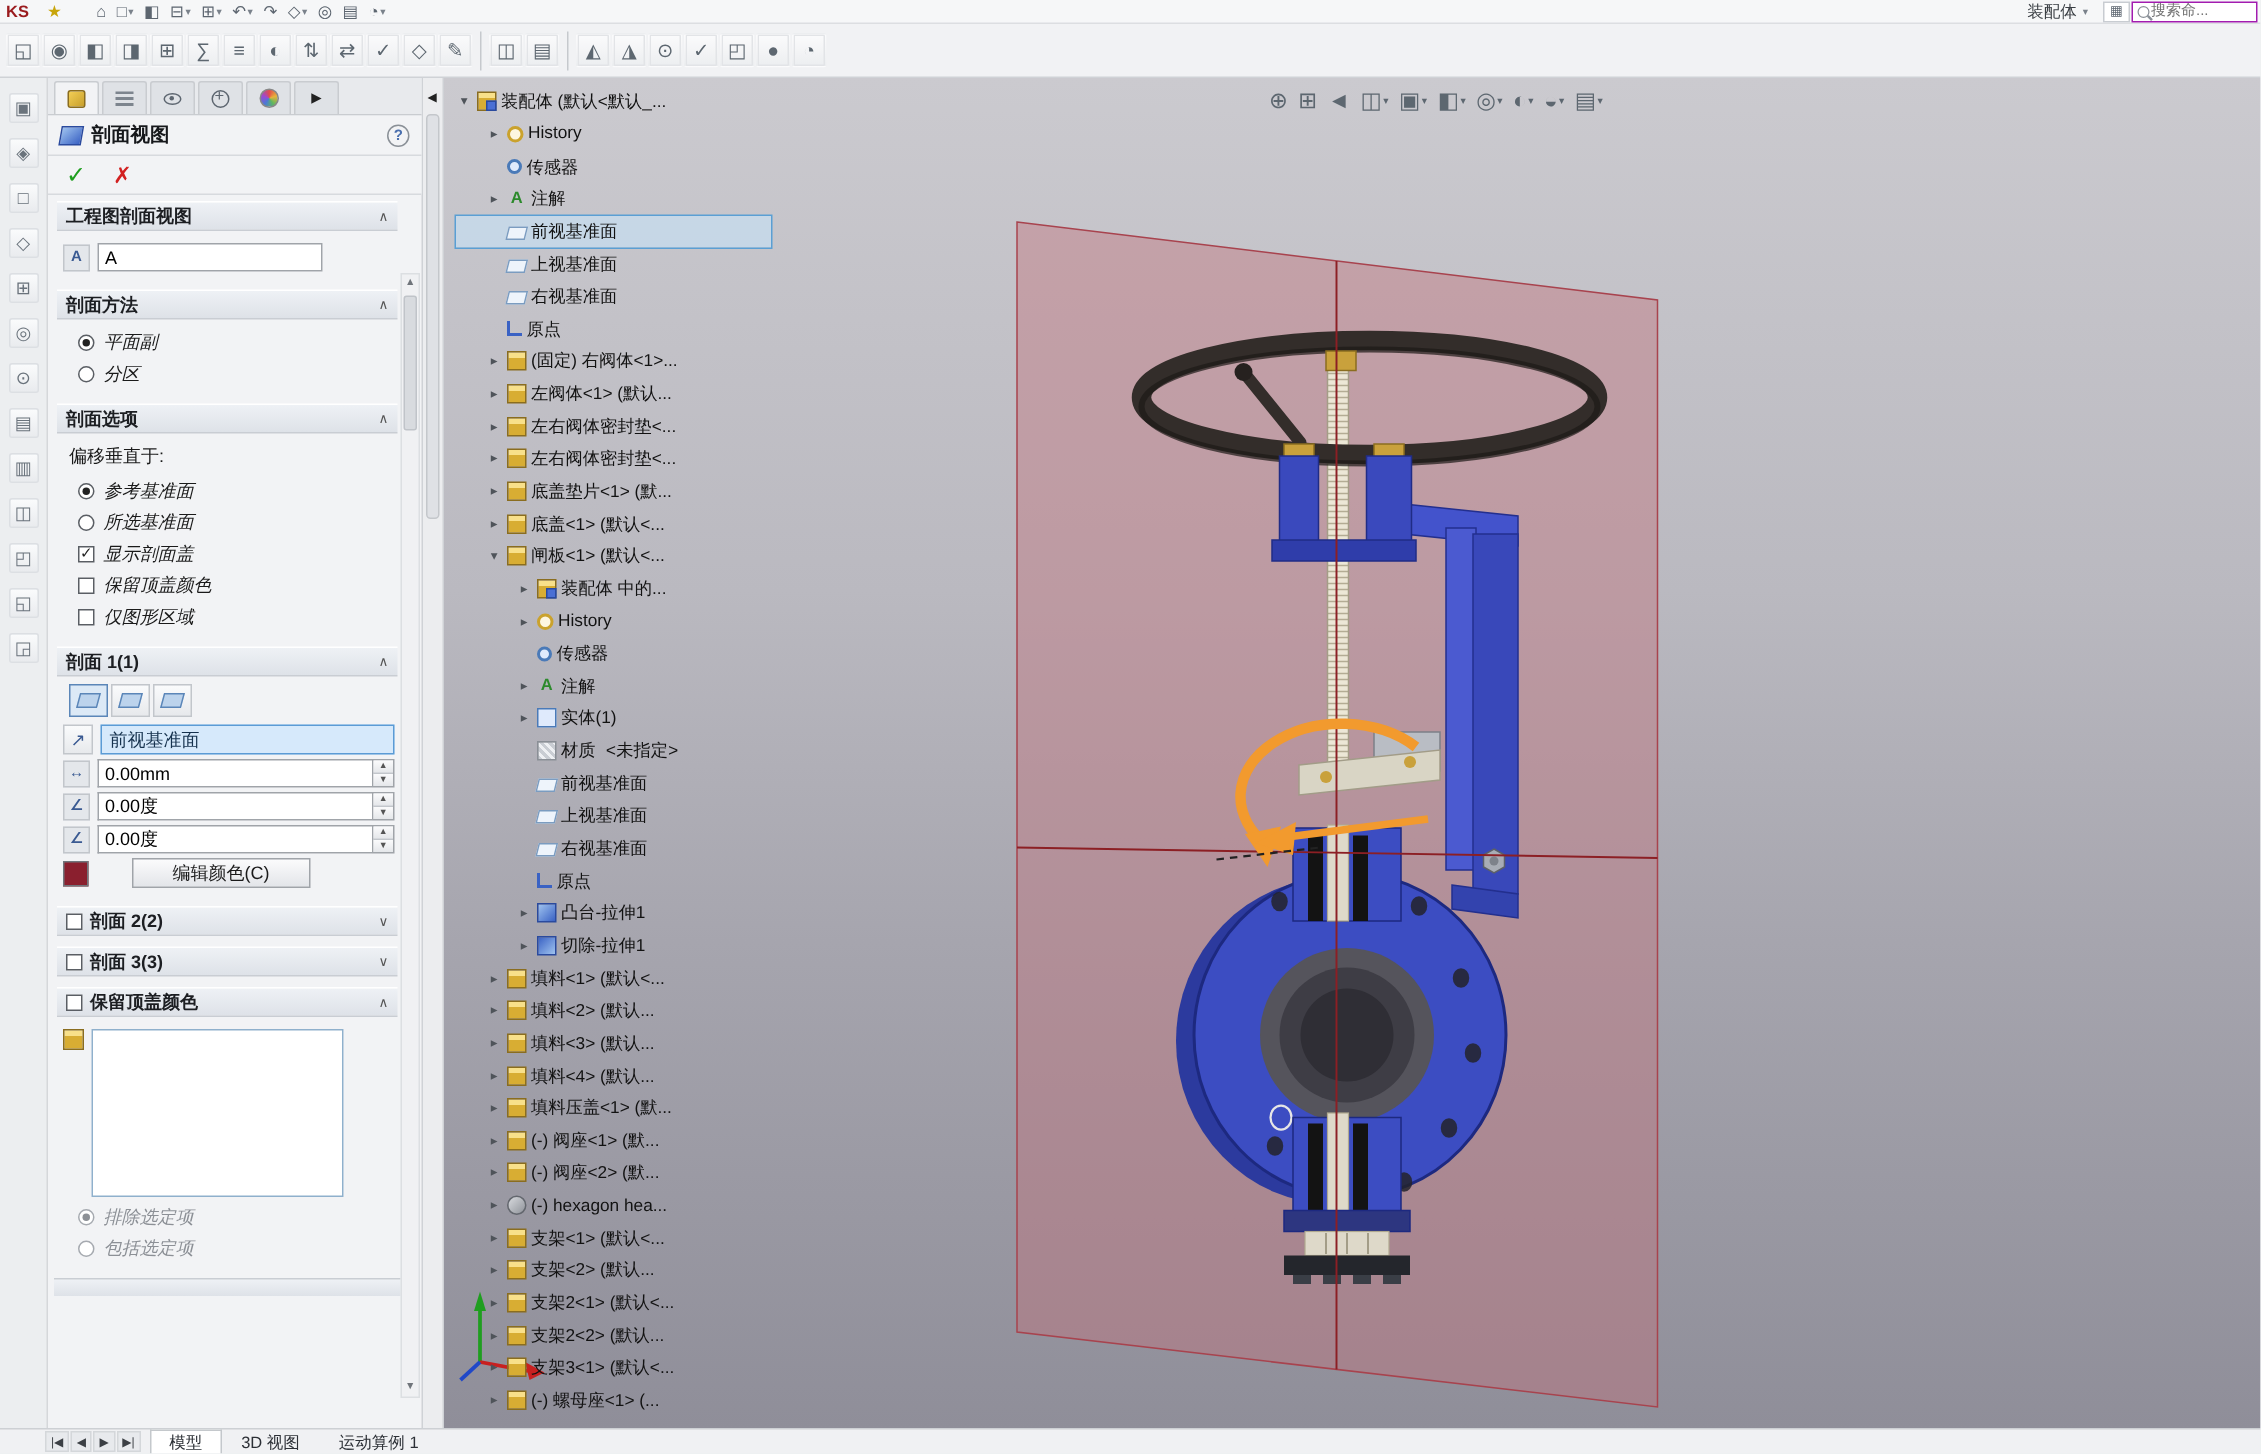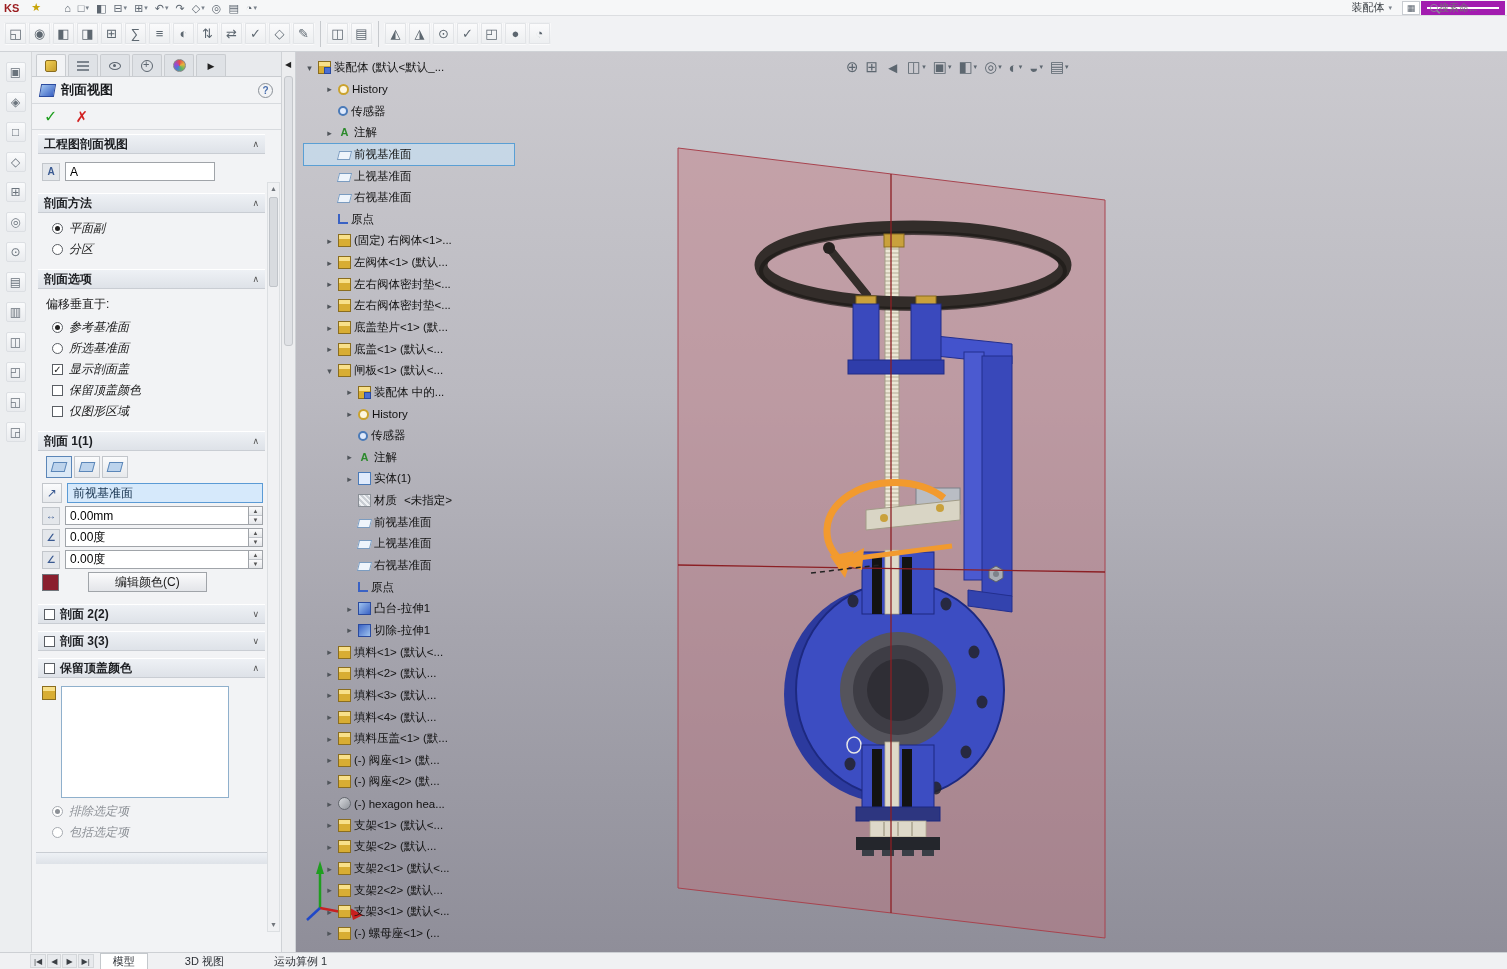--- a/index.html
+++ b/index.html
@@ -10,21 +10,21 @@
   .menubar{height:16px;display:flex;align-items:center;background:#f6f7f8;border-bottom:1px solid #dcdee1;font-size:11px;padding-left:2px;white-space:nowrap;}
   .brand{color:#9a1b1e;font-weight:bold;font-size:11px;padding:0 6px 0 2px;}
   .menu-item{padding:1px 7px;cursor:default;}
   .menu-star{color:#c8a50a;padding:0 6px;}
   .qa-toolbar{display:flex;align-items:center;gap:1px;margin-left:14px;}
   .qa-btn{display:inline-flex;align-items:center;height:14px;padding:0 3px;color:#5d6670;border-radius:2px;}
   .qa-glyph{font-size:11px;line-height:12px;}
   .qa-caret{font-size:7px;margin-left:1px;color:#7a828b;}
   .mode-label{margin-left:auto;display:flex;align-items:center;gap:4px;color:#3a3f44;padding-right:10px;}
   .mode-caret{font-size:7px;color:#7a828b;}
-  .search-box{display:flex;align-items:center;background:#fff;border:6px solid #a21caf;height:14px;width:84px;margin-right:2px;padding:0 2px;}
+  .search-box{display:flex;align-items:center;background:#fff;border:1px solid #a21caf;height:14px;width:84px;margin-right:2px;padding:0 2px;}
   .search-box input{border:none;outline:none;width:58px;font-size:10px;color:#6d747b;background:transparent;font-family:inherit;}
   .search-glyph{width:10px;height:10px;border:1.5px solid #8a9097;border-radius:50%;position:relative;flex:none;transform:scale(.8);}
   .search-glyph::after{content:"";position:absolute;width:5px;height:1.5px;background:#8a9097;left:7px;top:8px;transform:rotate(45deg);}
   .corner-box{width:18px;height:14px;background:#fff;border:1px solid #c8ccd1;margin-right:1px;display:flex;align-items:center;justify-content:center;font-size:9px;color:#5d6670;}
 
   
   .toolbar2{height:36px;display:flex;align-items:center;background:#f1f2f4;border-bottom:1px solid #cfd2d6;padding-left:4px;gap:1px;}
   .tb-icon{width:23px;height:23px;display:flex;align-items:center;justify-content:center;color:#5d6770;font-size:13px;border:1px solid transparent;border-radius:2px;background:linear-gradient(#fbfbfc,#eceef0);box-shadow:0 0 0 1px #e2e4e7 inset;}
   .tb-sep{width:1px;height:26px;background:#c6c9cd;margin:0 4px;}
 
@@ -821,18 +821,18 @@
   </div>
 </div>
 
 <div class="statusbar">
   <span class="sb-nav">
       <span>|◀</span>
       <span>◀</span>
       <span>▶</span>
       <span>▶|</span>
     </span>
-  <span style="display:flex;gap:24px;">
+  <span style="display:flex;">
       <span class="sb-tab active">模型</span>
       <span class="sb-tab">3D 视图</span>
       <span class="sb-tab">运动算例 1</span>
     </span>
 </div>
 
 </body></html>

